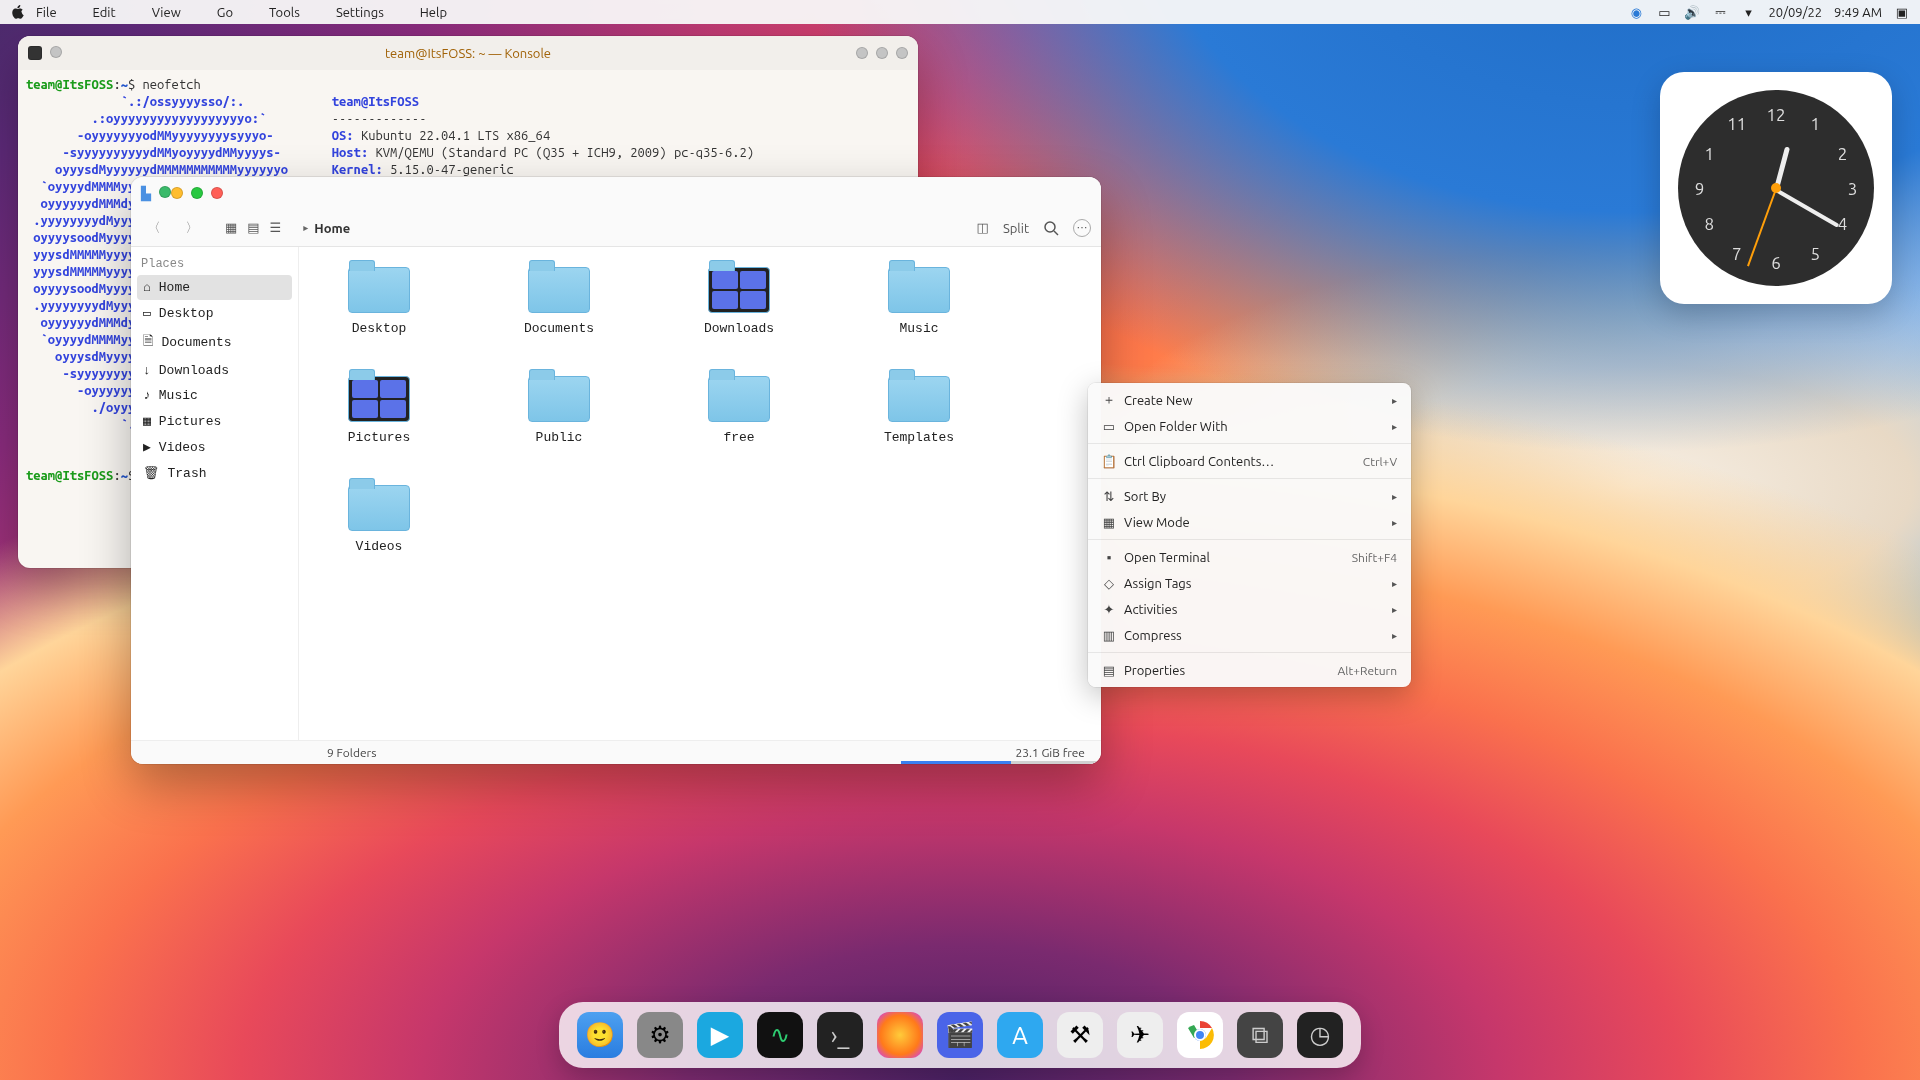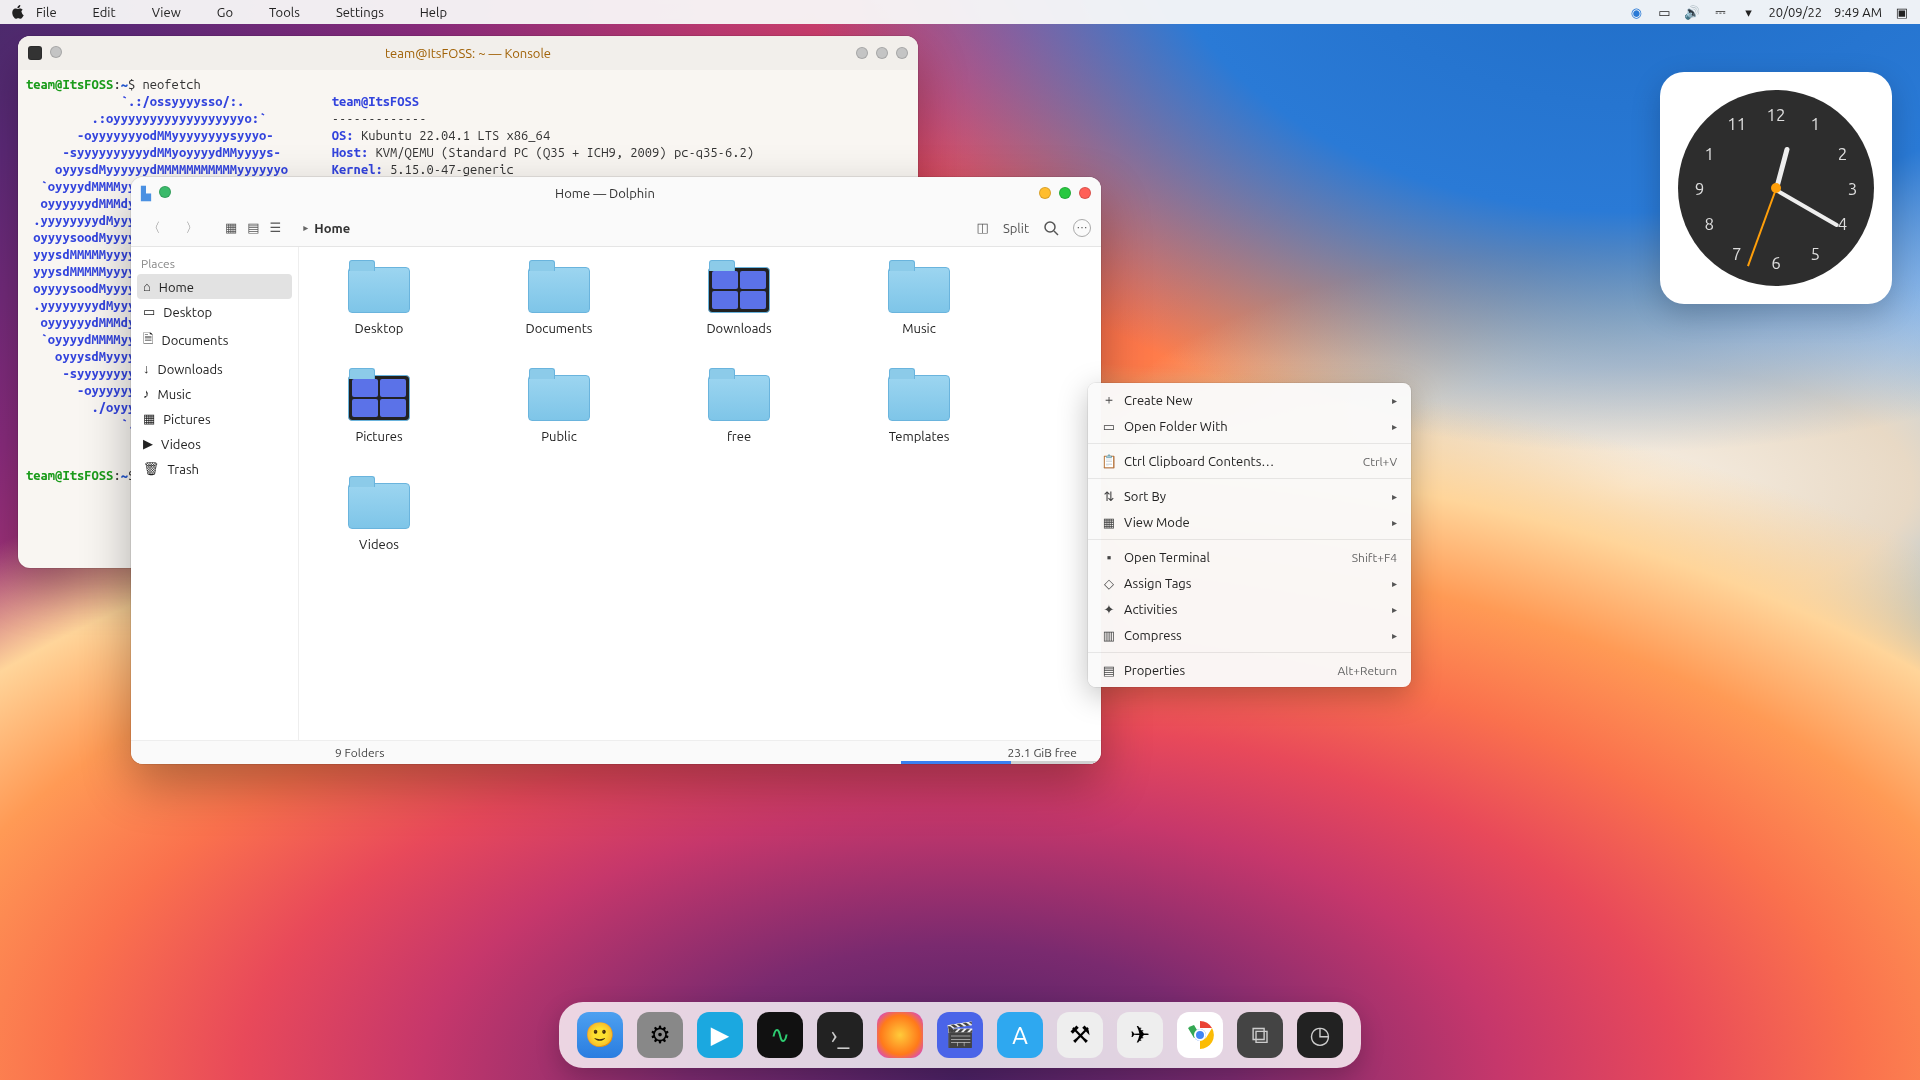--- a/index.html
+++ b/index.html
@@ -82,21 +82,21 @@
 .d-toolbar {
   height: 38px; display: flex; align-items: center;
   border-bottom: 1px solid #e5e5e5; padding: 0 10px; gap: 12px;
   background: #fafafa;
 }
 .nav-arrow { width: 26px; height: 26px; display:flex; align-items:center; justify-content:center; color:#888; }
 .view-toggles { display:flex; gap: 10px; margin-left: 8px; color:#555; }
 .crumbs { display:flex; align-items:center; gap:6px; color:#333; margin-left: 10px; }
 .crumb-sep { font-size: 10px; color:#666; }
 .d-tool-right { margin-left:auto; display:flex; align-items:center; gap:14px; color:#555;}
-.d-body { position:absolute; top:70px; bottom:24px; left:0; right:0; display:flex; }
+.d-body { position:absolute; top:70px; bottom:24px; left:0; right:0; display:flex;font-family:Liberation Mono, monospace; }
 .d-sidebar { width: 168px; border-right: 1px solid #eee; padding: 6px 0; }
 .places-header { font-size: 12px; color:#888; padding: 4px 10px; }
 .place { display:flex; align-items:center; gap:8px; padding: 5px 12px; font-size:13px; color:#222;}
 .place.active { background:#e2e2e2; border-radius:4px; margin:0 6px; padding:5px 6px;}
 .d-content { flex:1; padding: 20px 30px; display:flex; flex-wrap:wrap; align-content:flex-start; gap: 40px 80px; }
 .folder { width: 100px; text-align: center; font-size: 13px; color:#222; }
 .folder-icon {
   width: 62px; height: 46px; margin: 0 auto 8px;
   background: linear-gradient(#9cd5f0, #7ec5e8);
   border-radius: 4px;
@@ -106,21 +106,21 @@
 .folder-icon::before {
   content:""; position:absolute; top:-8px; left:0; width:24px; height:10px;
   background:#8ccbe9; border-radius:3px 3px 0 0; border: 1px solid #6ab4dd; border-bottom:none;
 }
 .folder-icon.thumb {
   background:#222; display:flex; flex-wrap:wrap; padding:3px; gap:2px;
 }
 .folder-icon.thumb span { flex:1 1 40%; background:#5b72e8; border-radius:2px; min-height:16px;}
 .d-status {
   position:absolute; bottom:0; left:0; right:0; height:24px;
-  display:flex; align-items:center; padding:0 24px;
+  display:flex; align-items:center; padding:0 16px;
   font-size:12px; color:#444; background:#fafafa; border-top:1px solid #eee;
 }
 .d-status .free { margin-left:auto; }
 .d-bar { position:absolute; bottom:0; right:0; height:3px; width:200px; background:#d0d0d0;}
 .d-bar::before{content:"";position:absolute;left:0;top:0;bottom:0;width:55%;background:#3a7ff0;}
 
 
 .context-menu {
   position:absolute; left:1088px; top:383px; width:323px;
   background: rgba(250,250,250,0.97);
@@ -255,21 +255,20 @@
 
 <span class="prompt-user">team@ItsFOSS</span><span>:</span><span class="prompt-path">~</span><span>$</span> </div>
 </div>
 
 <div class="window dolphin">
   <div class="titlebar">
     <div class="d-left-icons">
       <span style="color:#4a90e2">▙</span>
       <span class="dot" style="background:#3aba6a"></span>
     </div>
-    <div class="title">Home — Dolphin</div>
     <div class="traffic-right">
       <span class="dot tr-yellow"></span>
       <span class="dot tr-green"></span>
       <span class="dot tr-red"></span>
     </div>
   </div>
   <div class="d-toolbar">
     <span class="nav-arrow">〈</span>
     <span class="nav-arrow">〉</span>
     <div class="view-toggles">

